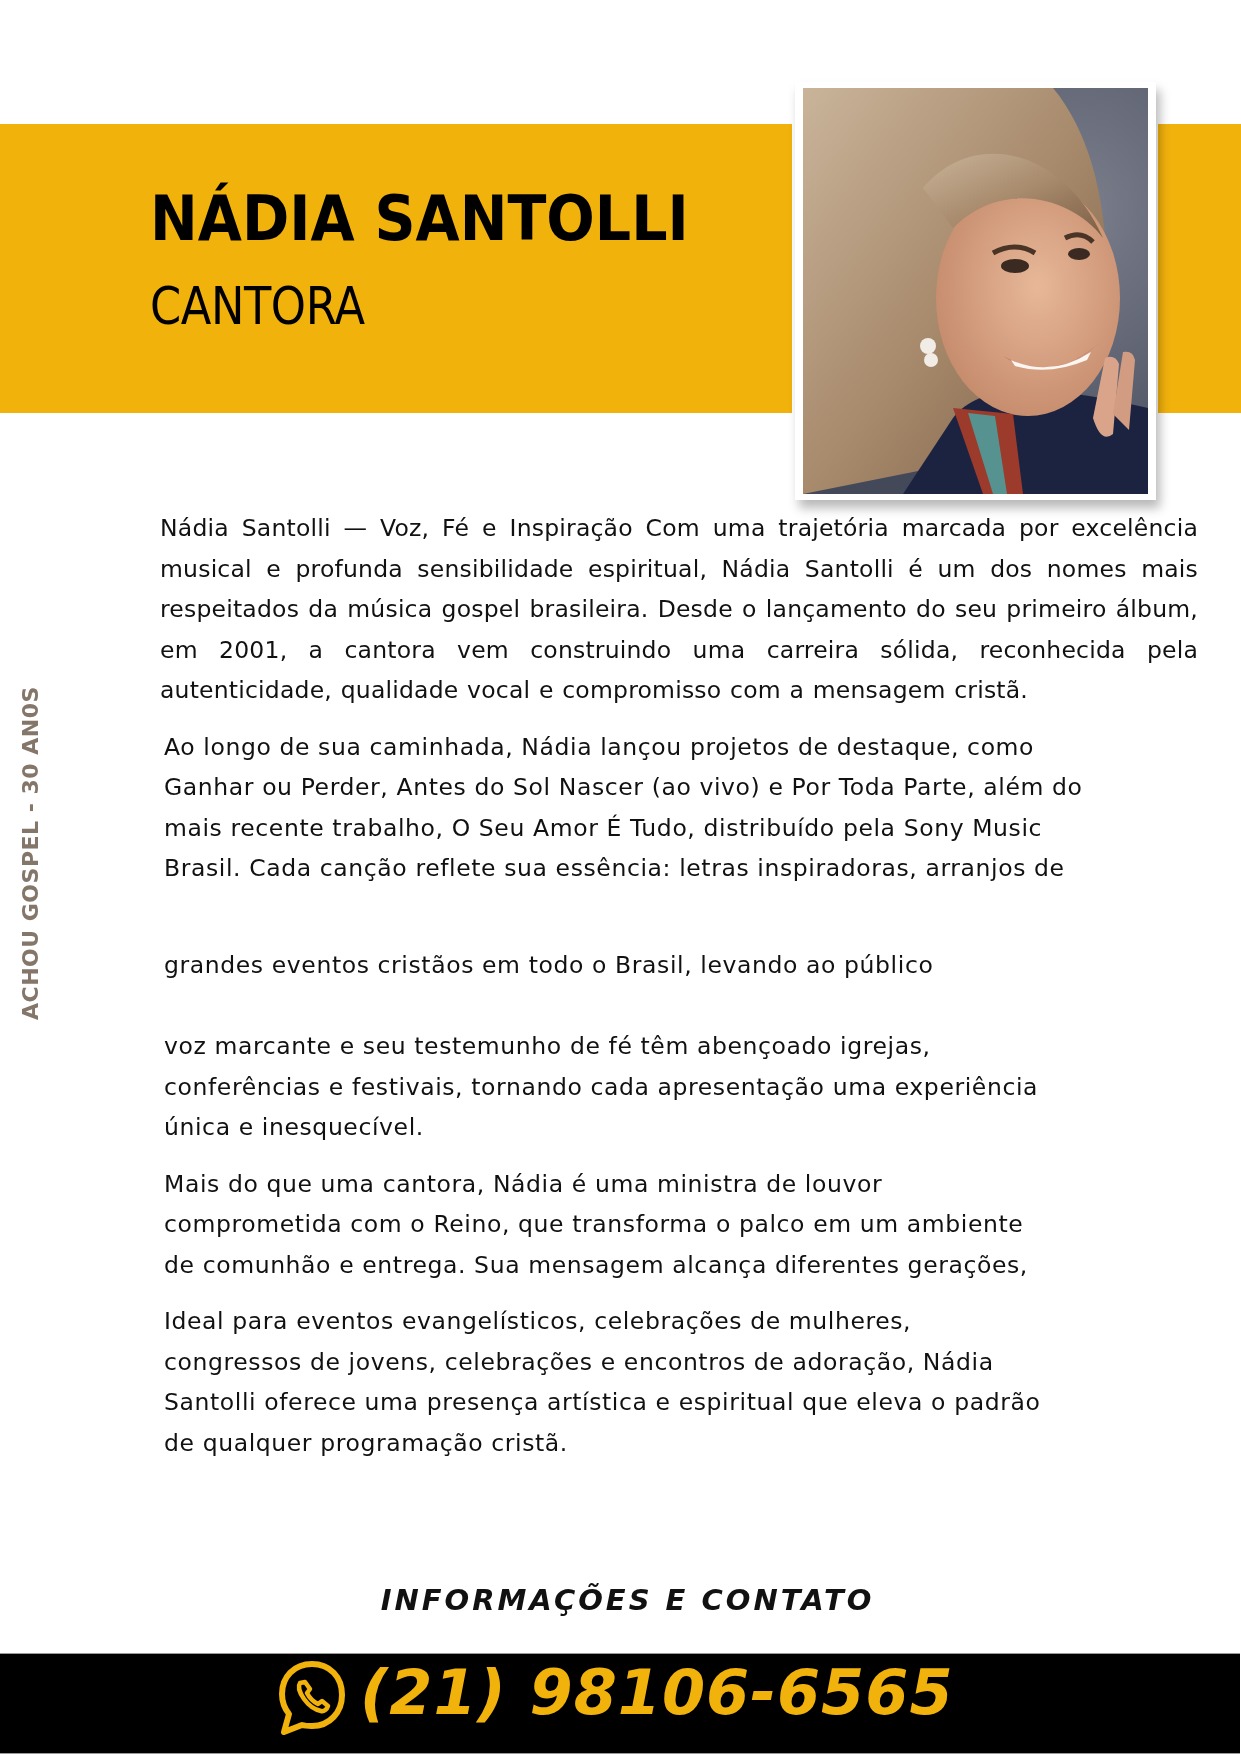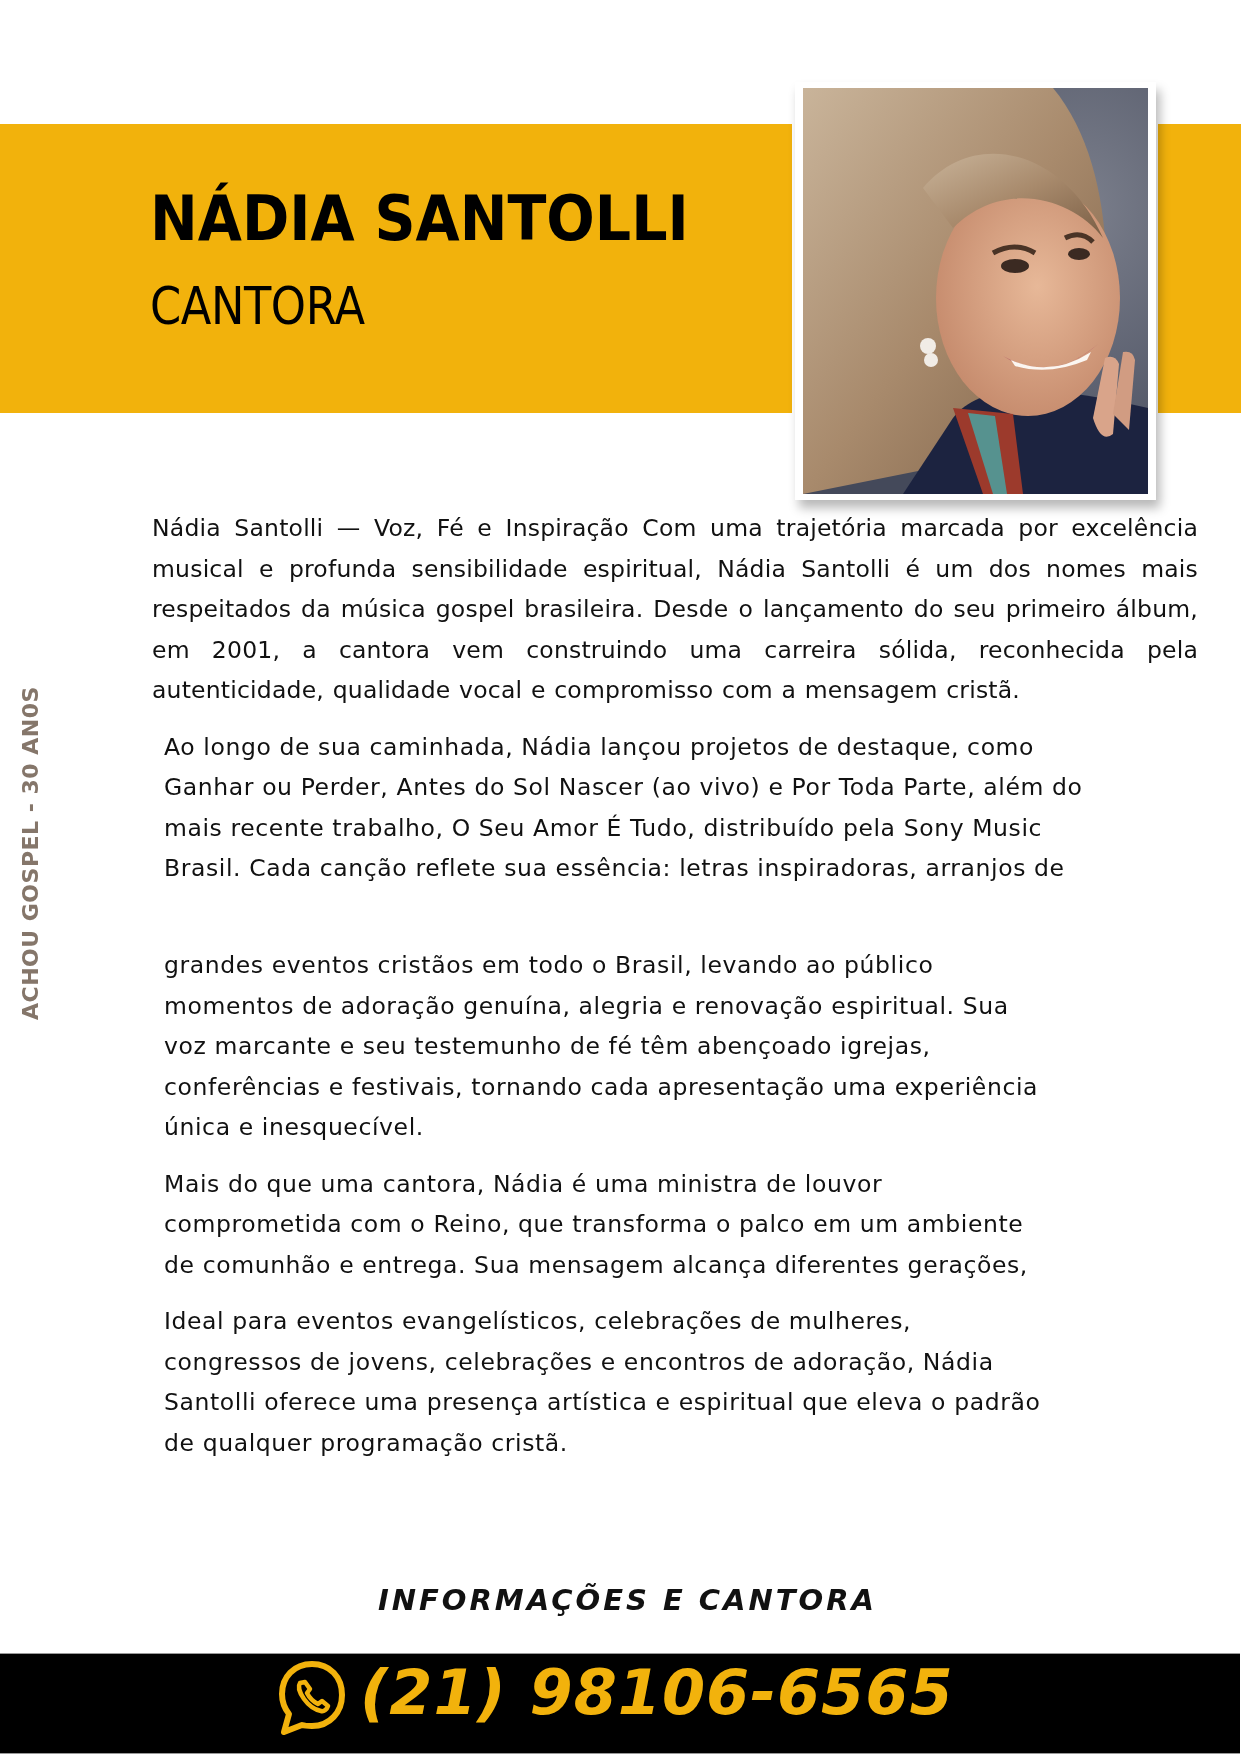--- a/index.html
+++ b/index.html
@@ -14,21 +14,21 @@
           font-size:52px; color:#000; transform:scaleX(0.86); transform-origin:left top; white-space:nowrap; letter-spacing:-0.5px; }
   .photo-frame { position:absolute; left:795px; top:82px; width:361px; height:418px; background:#fff;
                  box-shadow: 4px 8px 10px rgba(0,0,0,0.28); }
   .photo { position:absolute; left:8px; top:6px; width:345px; height:406px; overflow:hidden;
            background: linear-gradient(135deg,#5a5f6e 0%, #6c6a6f 40%, #4b4f60 100%); }
   .photo svg { width:100%; height:100%; display:block; }
   .side-label { position:absolute; left:18px; top:1020px; transform:rotate(-90deg); transform-origin:left top;
                 font-family:"DejaVu Sans", sans-serif; font-weight:bold; font-size:22px; color:#85766a; white-space:nowrap;
                 letter-spacing:0.5px; }
   .content { position:absolute; left:148px; top:508px; width:1050px; font-family:"DejaVu Sans", sans-serif; font-size:23.5px; line-height:40.5px; color:#111; }
-  .p1 { text-align:justify; margin:0 0 6px 4px; letter-spacing:0.2px; word-spacing:1px; }
+  .p1 { text-align:justify; margin:0 0 6px 12px; letter-spacing:0.2px; word-spacing:1px; }
   .p-rest { width:1030px; margin:0; letter-spacing:0.6px; }
   .p-rest p { margin:16px; }
   .contact-title { position:absolute; left:0; right:0; top:1583px; text-align:center;
                    font-family:"DejaVu Sans", sans-serif; font-weight:bold; font-style:italic; font-size:29px; letter-spacing:3px; color:#111;
                    padding-left:14px; }
   .phone-bar { position:absolute; left:0; top:1653px; width:1240px; height:99px; background:#000;
                border-top:1px solid #999; border-bottom:1px solid #999; }
   .phone-wrap { position:absolute; left:276px; top:1656px; height:92px; display:flex; }
   .wa-icon { width:72px; height:84px; margin-right:12px; }
   .phone-number { font-family:"DejaVu Sans", sans-serif; font-weight:bold; font-style:italic; font-size:62px; color:#f2b20c; letter-spacing:1px; white-space:nowrap; }
@@ -88,40 +88,40 @@
   <div class="p-rest">
     <p>
       <span>Ao longo de sua caminhada, Nádia lançou projetos de destaque, como</span><br>
       <span>Ganhar ou Perder, Antes do Sol Nascer (ao vivo) e Por Toda Parte, além do</span><br>
       <span>mais recente trabalho, O Seu Amor É Tudo, distribuído pela Sony Music</span><br>
       <span>Brasil. Cada canção reflete sua essência: letras inspiradoras, arranjos de</span><br>
     </p>
     <p>
       <br>
       <span>grandes eventos cristãos em todo o Brasil, levando ao público</span><br>
-      <span>momentos de adoração genuína, alegria e renovação espiritual. Sua</span><br>
+      <br>
       <span>voz marcante e seu testemunho de fé têm abençoado igrejas,</span><br>
       <span>conferências e festivais, tornando cada apresentação uma experiência</span><br>
       <span>única e inesquecível.</span>
     </p>
     <p>
       <span>Mais do que uma cantora, Nádia é uma ministra de louvor</span><br>
       <span>comprometida com o Reino, que transforma o palco em um ambiente</span><br>
       <span>de comunhão e entrega. Sua mensagem alcança diferentes gerações,</span><br>
     </p>
     <p>
       <span>Ideal para eventos evangelísticos, celebrações de mulheres,</span><br>
       <span>congressos de jovens, celebrações e encontros de adoração, Nádia</span><br>
       <span>Santolli oferece uma presença artística e espiritual que eleva o padrão</span><br>
       <span>de qualquer programação cristã.</span>
     </p>
   </div>
 </div>
 
-<div class="contact-title">INFORMAÇÕES E CANTORA</div>
+<div class="contact-title">INFORMAÇÕES E CONTATO</div>
 
 <div class="phone-bar"></div>
 <div class="phone-wrap">
   <svg class="wa-icon" viewBox="0 0 72 84">
     <path d="M36 8 C18 8 6 21 6 38 C6 46 9 53 13 58 L8 76 L26 69 C29 70 32 70 36 70 C54 70 66 56 66 39 C66 21 54 8 36 8 Z" fill="none" stroke="#f2b20c" stroke-width="6" stroke-linejoin="round"></path>
     <path d="M24 27 C22 30 23 36 28 43 C33 50 40 54 45 55 C48 56 51 53 52 50 L46 45 L42 48 C38 46 33 41 31 37 L34 33 L29 26 Z" fill="none" stroke="#f2b20c" stroke-width="4.5" stroke-linejoin="round"></path>
   </svg>
   <span class="phone-number">(21) 98106-6565</span>
 </div>
 

